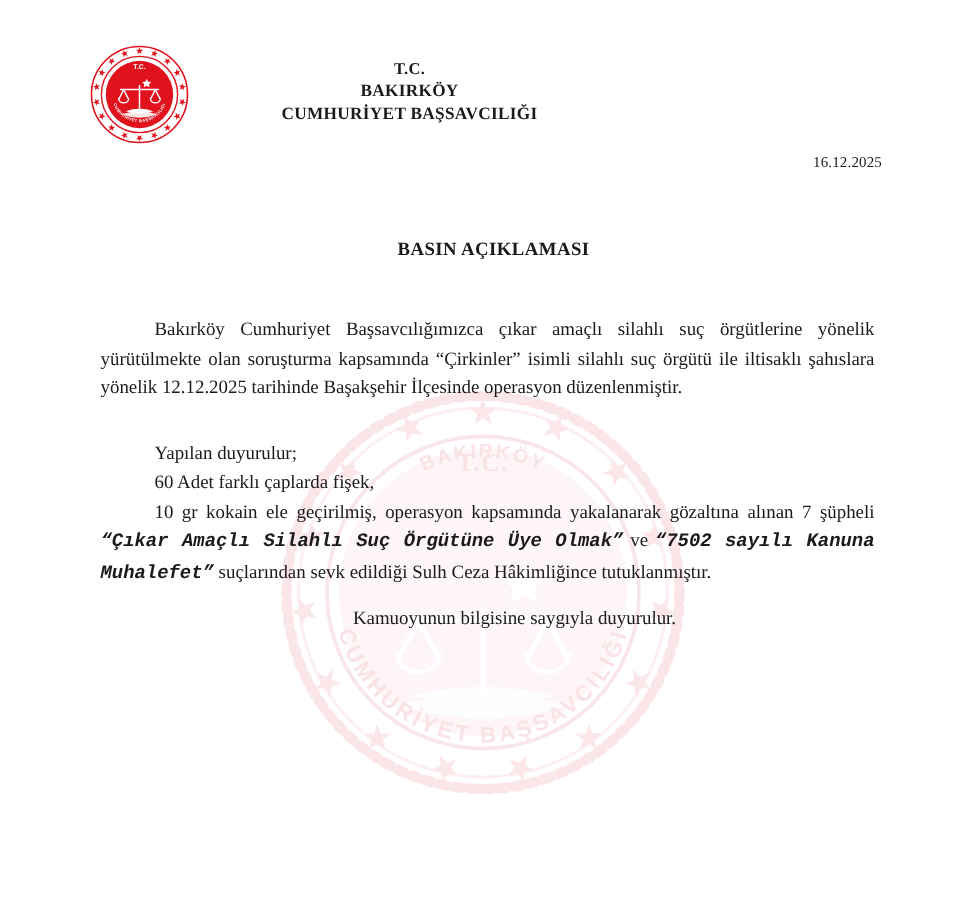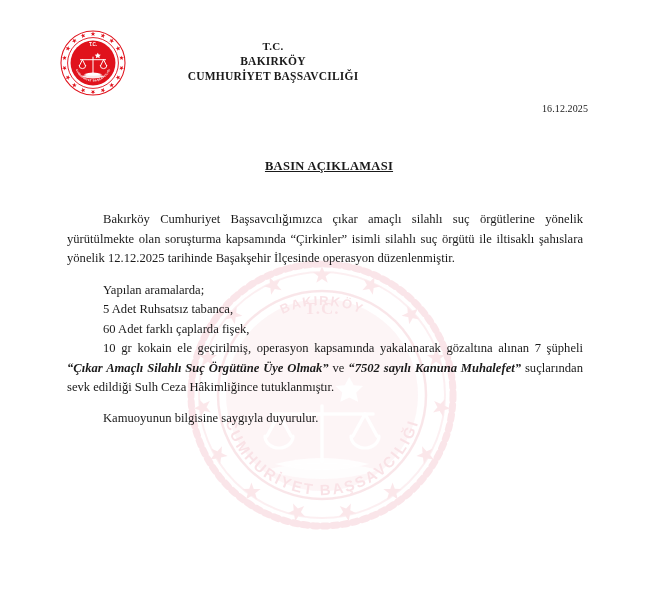--- a/index.html
+++ b/index.html
@@ -83,55 +83,54 @@
   .doc-title {
     position: absolute;
     left: 0;
     top: 159px;
     width: 650px;
     text-align: center;
     font-weight: bold;
     font-size: 12.5px;
     letter-spacing: 0.3px;
     z-index: 2;
-    text-decoration: underline;
   }
   .doc-title-inner { padding-left: 8px; }
 
   
   .body-wrap {
     position: absolute;
     left: 67px;
     top: 210px;
     width: 516px;
     z-index: 2;
     font-size: 12.6px;
     line-height: 1.55;
   }
   p.para {
     margin: 0;
     text-align: justify;
     text-justify: inter-word;
     text-indent: 36px;
   }
-  p.para.block-1 { margin-bottom: 12px; font-family: Liberation Serif, serif; }
+  p.para.block-1 { margin-bottom: 24px; font-family: Liberation Serif, serif; }
   .list-line {
     text-indent: 36px;
     text-align: left;
   }
   p.para.flow {
     text-indent: 36px;
     margin-top: 0;
   }
   p.para.closing {
     margin-top: 11px;
     text-indent: 36px;
-    text-align: left;
-  }
-  .bi { font-weight: bold; font-style: italic; }
+    text-align: center;
+  }
+  .bi { font-weight: bold; font-style: italic; font-family: Liberation Mono, monospace; }
 
   
   .signature {
     position: absolute;
     left: 0;
     top: 460px;
     width: 650px;
     z-index: 2;
     text-align: center;
     font-weight: bold;
@@ -408,23 +407,22 @@
   <div class="doc-date">16.12.2025</div>
 
   <div class="doc-title">
     <span class="doc-title-inner">BASIN AÇIKLAMASI</span>
   </div>
 
   <div class="body-wrap">
 
     <p class="para block-1">Bakırköy Cumhuriyet Başsavcılığımızca çıkar amaçlı silahlı suç örgütlerine yönelik yürütülmekte olan soruşturma kapsamında “Çirkinler” isimli silahlı suç örgütü ile iltisaklı şahıslara yönelik 12.12.2025 tarihinde Başakşehir İlçesinde operasyon düzenlenmiştir.</p>
 
-    <div class="list-line">Yapılan aramalarda;</div>
-
-    <div class="list-line">5 Adet Ruhsatsız tabanca,</div>
+    <div class="list-line">Yapılan duyurulur;</div>
+
     <div class="list-line">60 Adet farklı çaplarda fişek,</div>
 
     <p class="para flow"><span>10 gr kokain ele geçirilmiş, operasyon kapsamında yakalanarak gözaltına alınan 7 şüpheli </span><span class="bi">“Çıkar Amaçlı Silahlı Suç Örgütüne Üye Olmak”</span><span> ve </span><span class="bi">“7502 sayılı Kanuna Muhalefet”</span><span> suçlarından sevk edildiği Sulh Ceza Hâkimliğince tutuklanmıştır.</span></p>
 
     <p class="para closing">Kamuoyunun bilgisine saygıyla duyurulur.</p>
   </div>
 
 
 </div>
 

